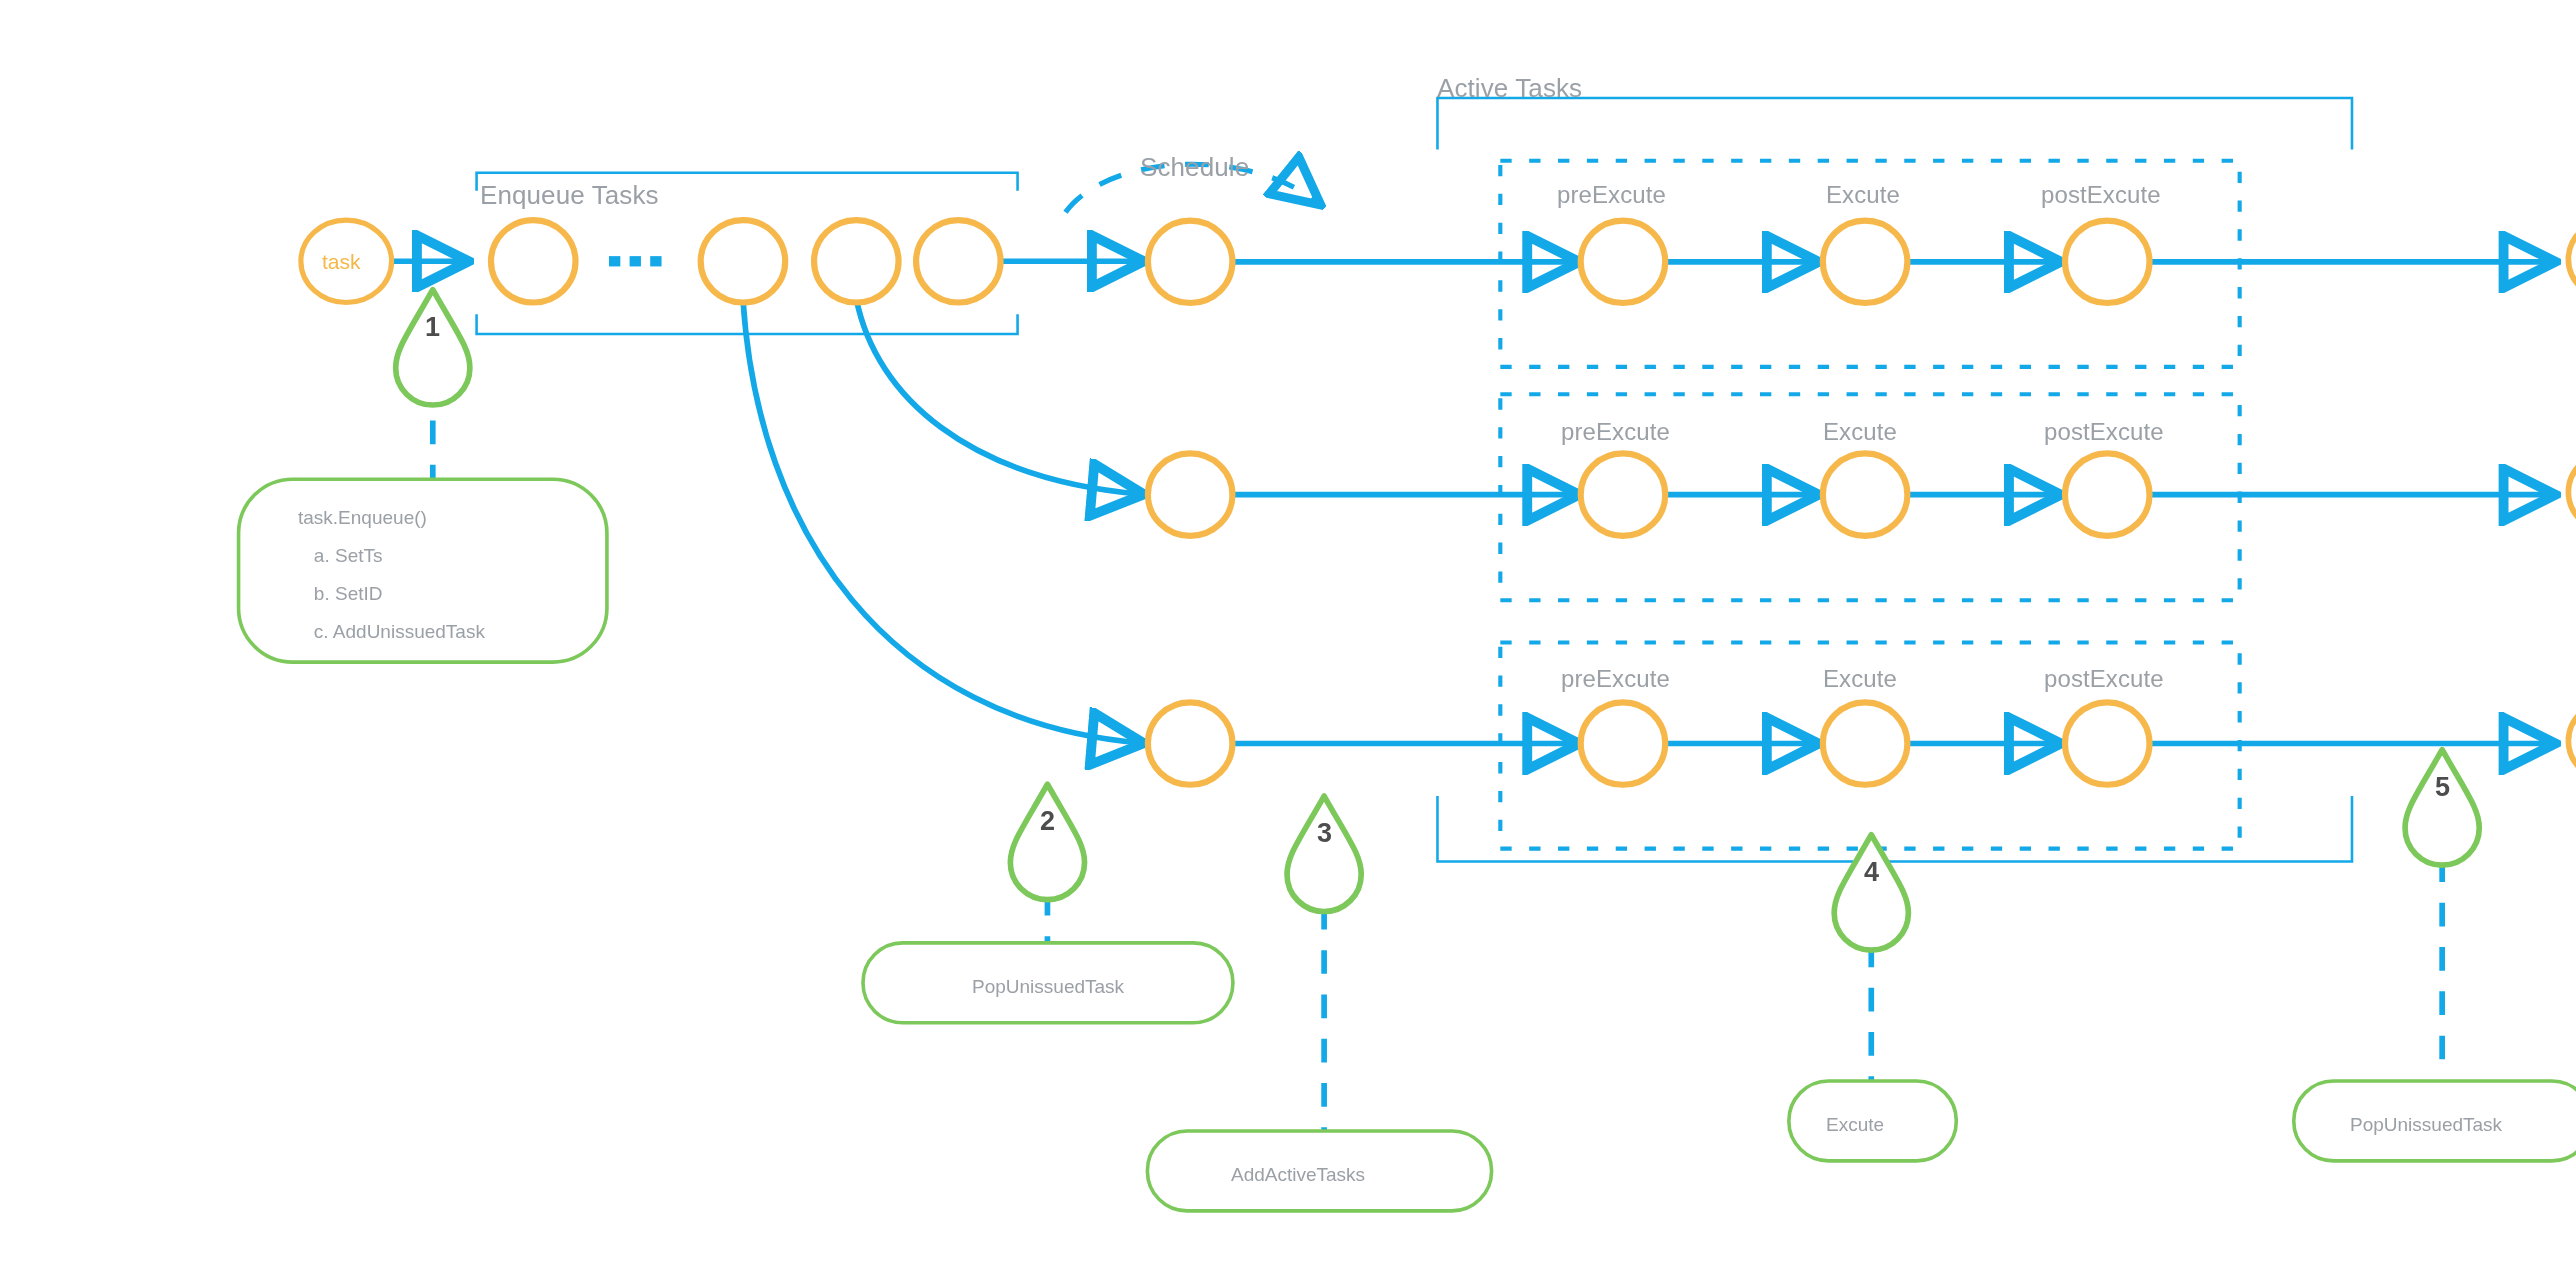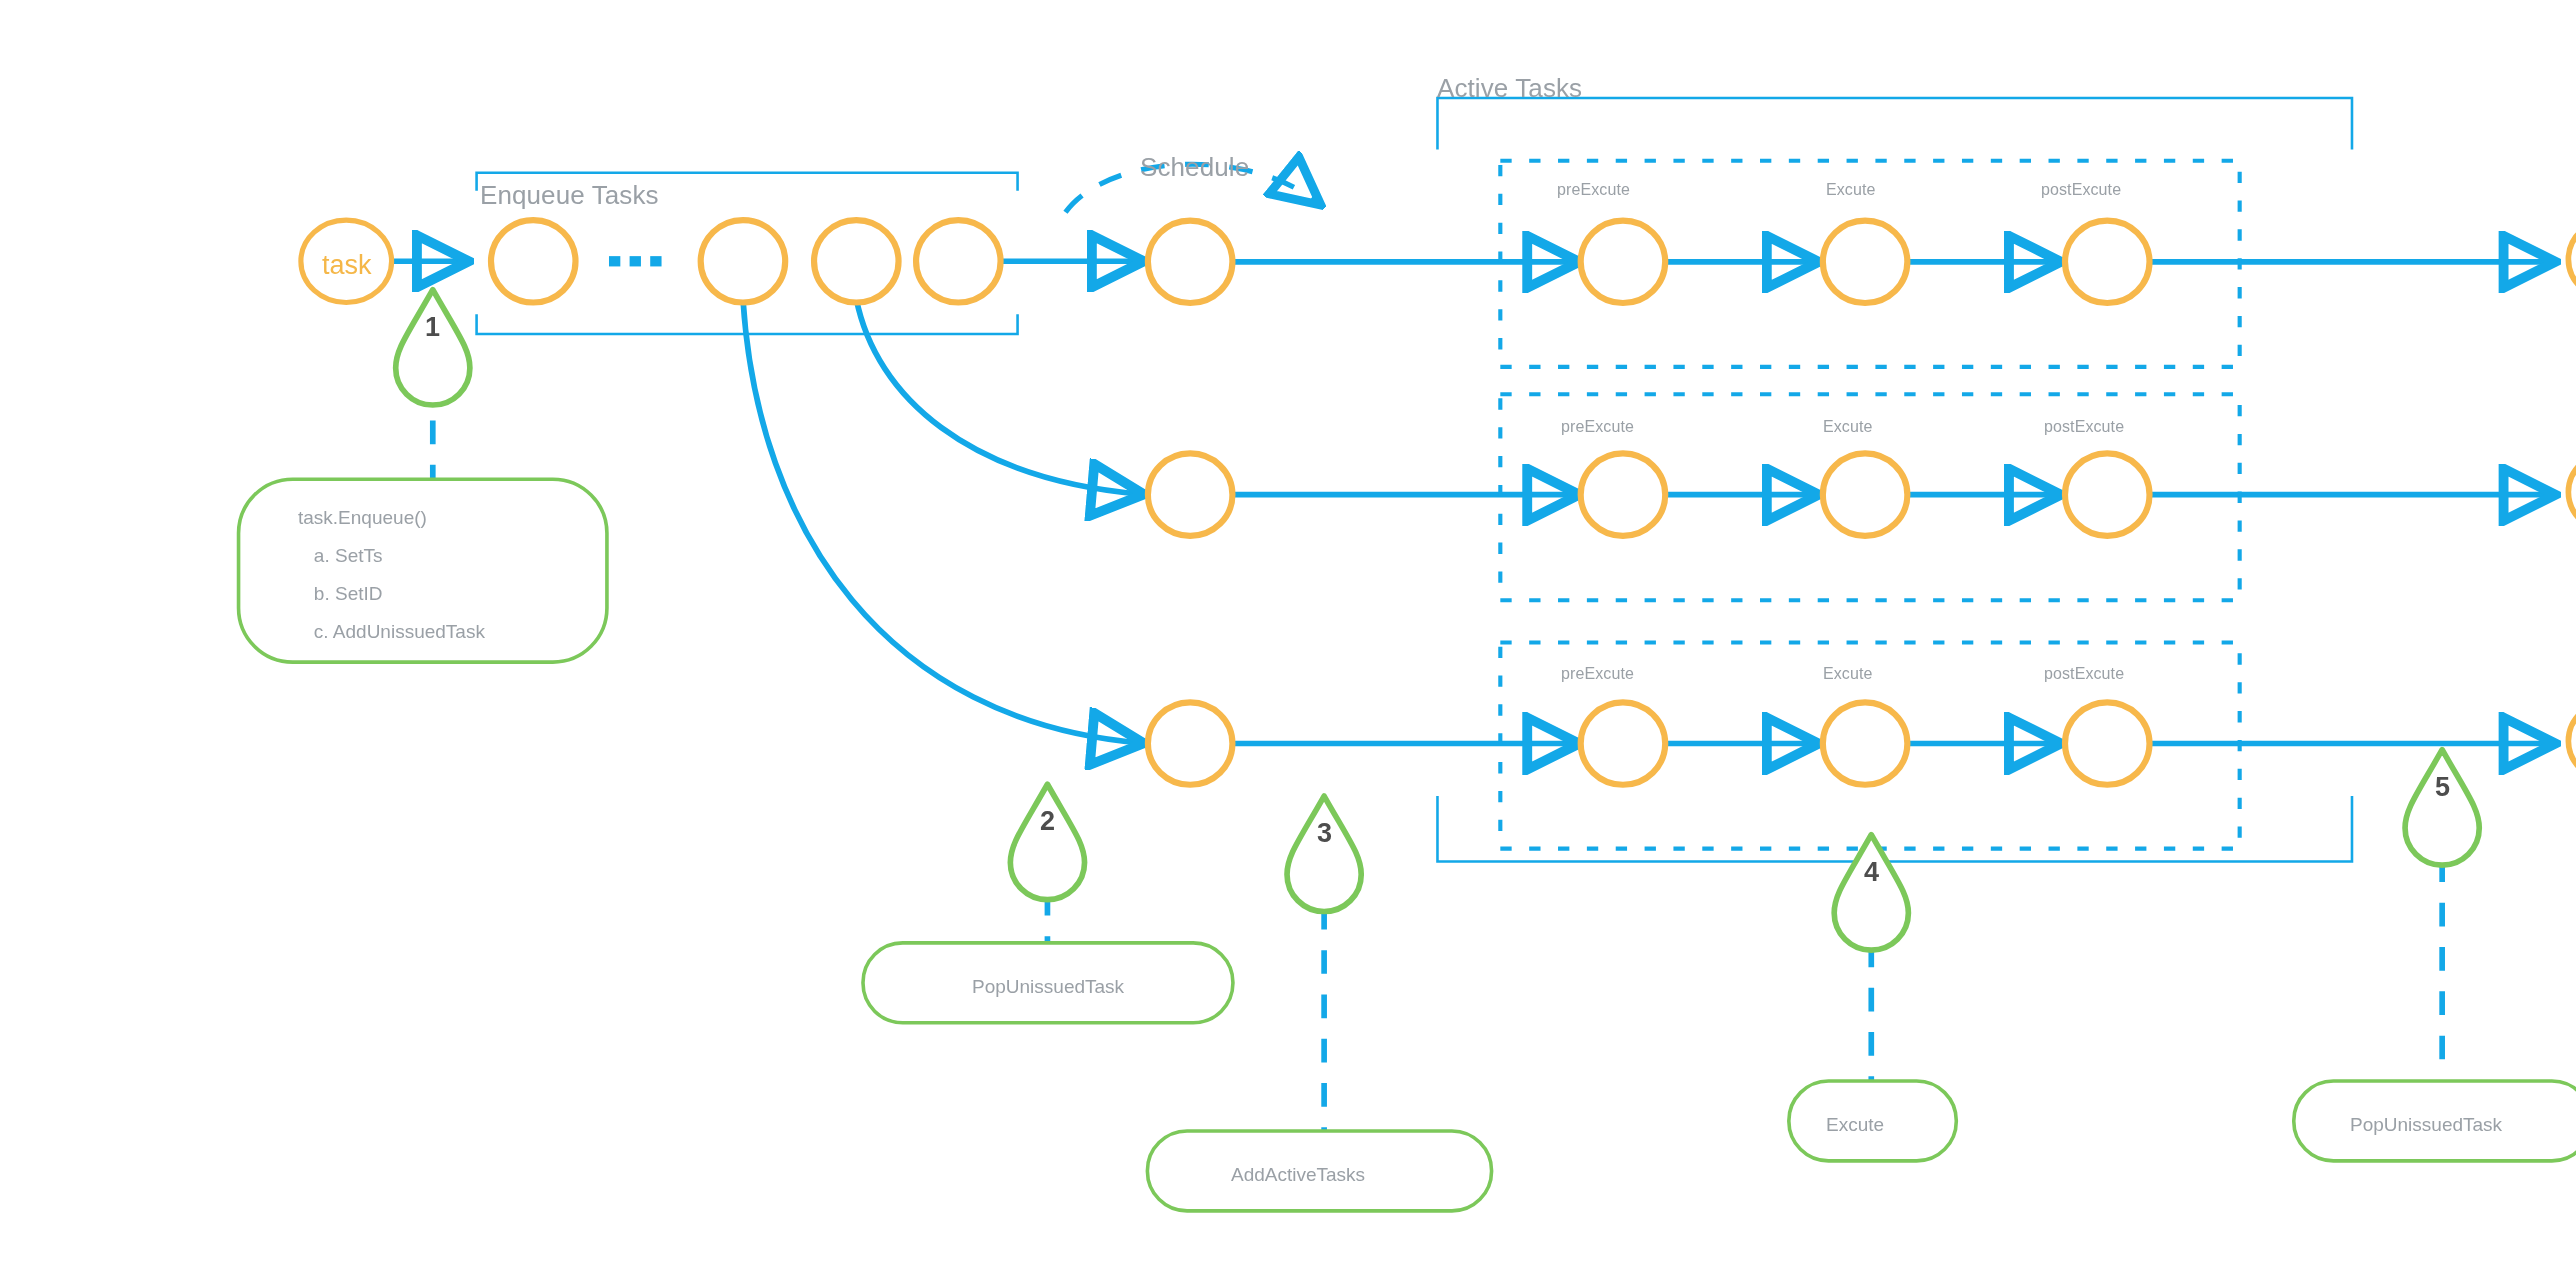--- a/index.html
+++ b/index.html
@@ -6,29 +6,29 @@
   body{
     font-family:"Liberation Sans", sans-serif;
     width:3114px;height:1282px;
     position:relative;overflow:hidden;
   }
   #stage{position:absolute;left:0;top:0;width:3114px;height:1282px;}
   svg#canvas{position:absolute;left:0;top:0;width:3114px;height:1282px;}
   .lbl{
     position:absolute;
     color:#9aa0a6;
-    font-size:16px;
+    font-size:24px;
     white-space:pre;
     letter-spacing:0.1px;
   }
   .lbl.section{font-size:26px;margin-top:24px;}
   .node-text{
     position:absolute;
     color:#f5b748;
-    font-size:27px;
+    font-size:21px;
     white-space:pre;
   }
   .marker-num{
     position:absolute;
     color:#4d4d4d;
     font-size:27px;
     font-weight:600;
     white-space:pre;
     text-align:center;
   }

